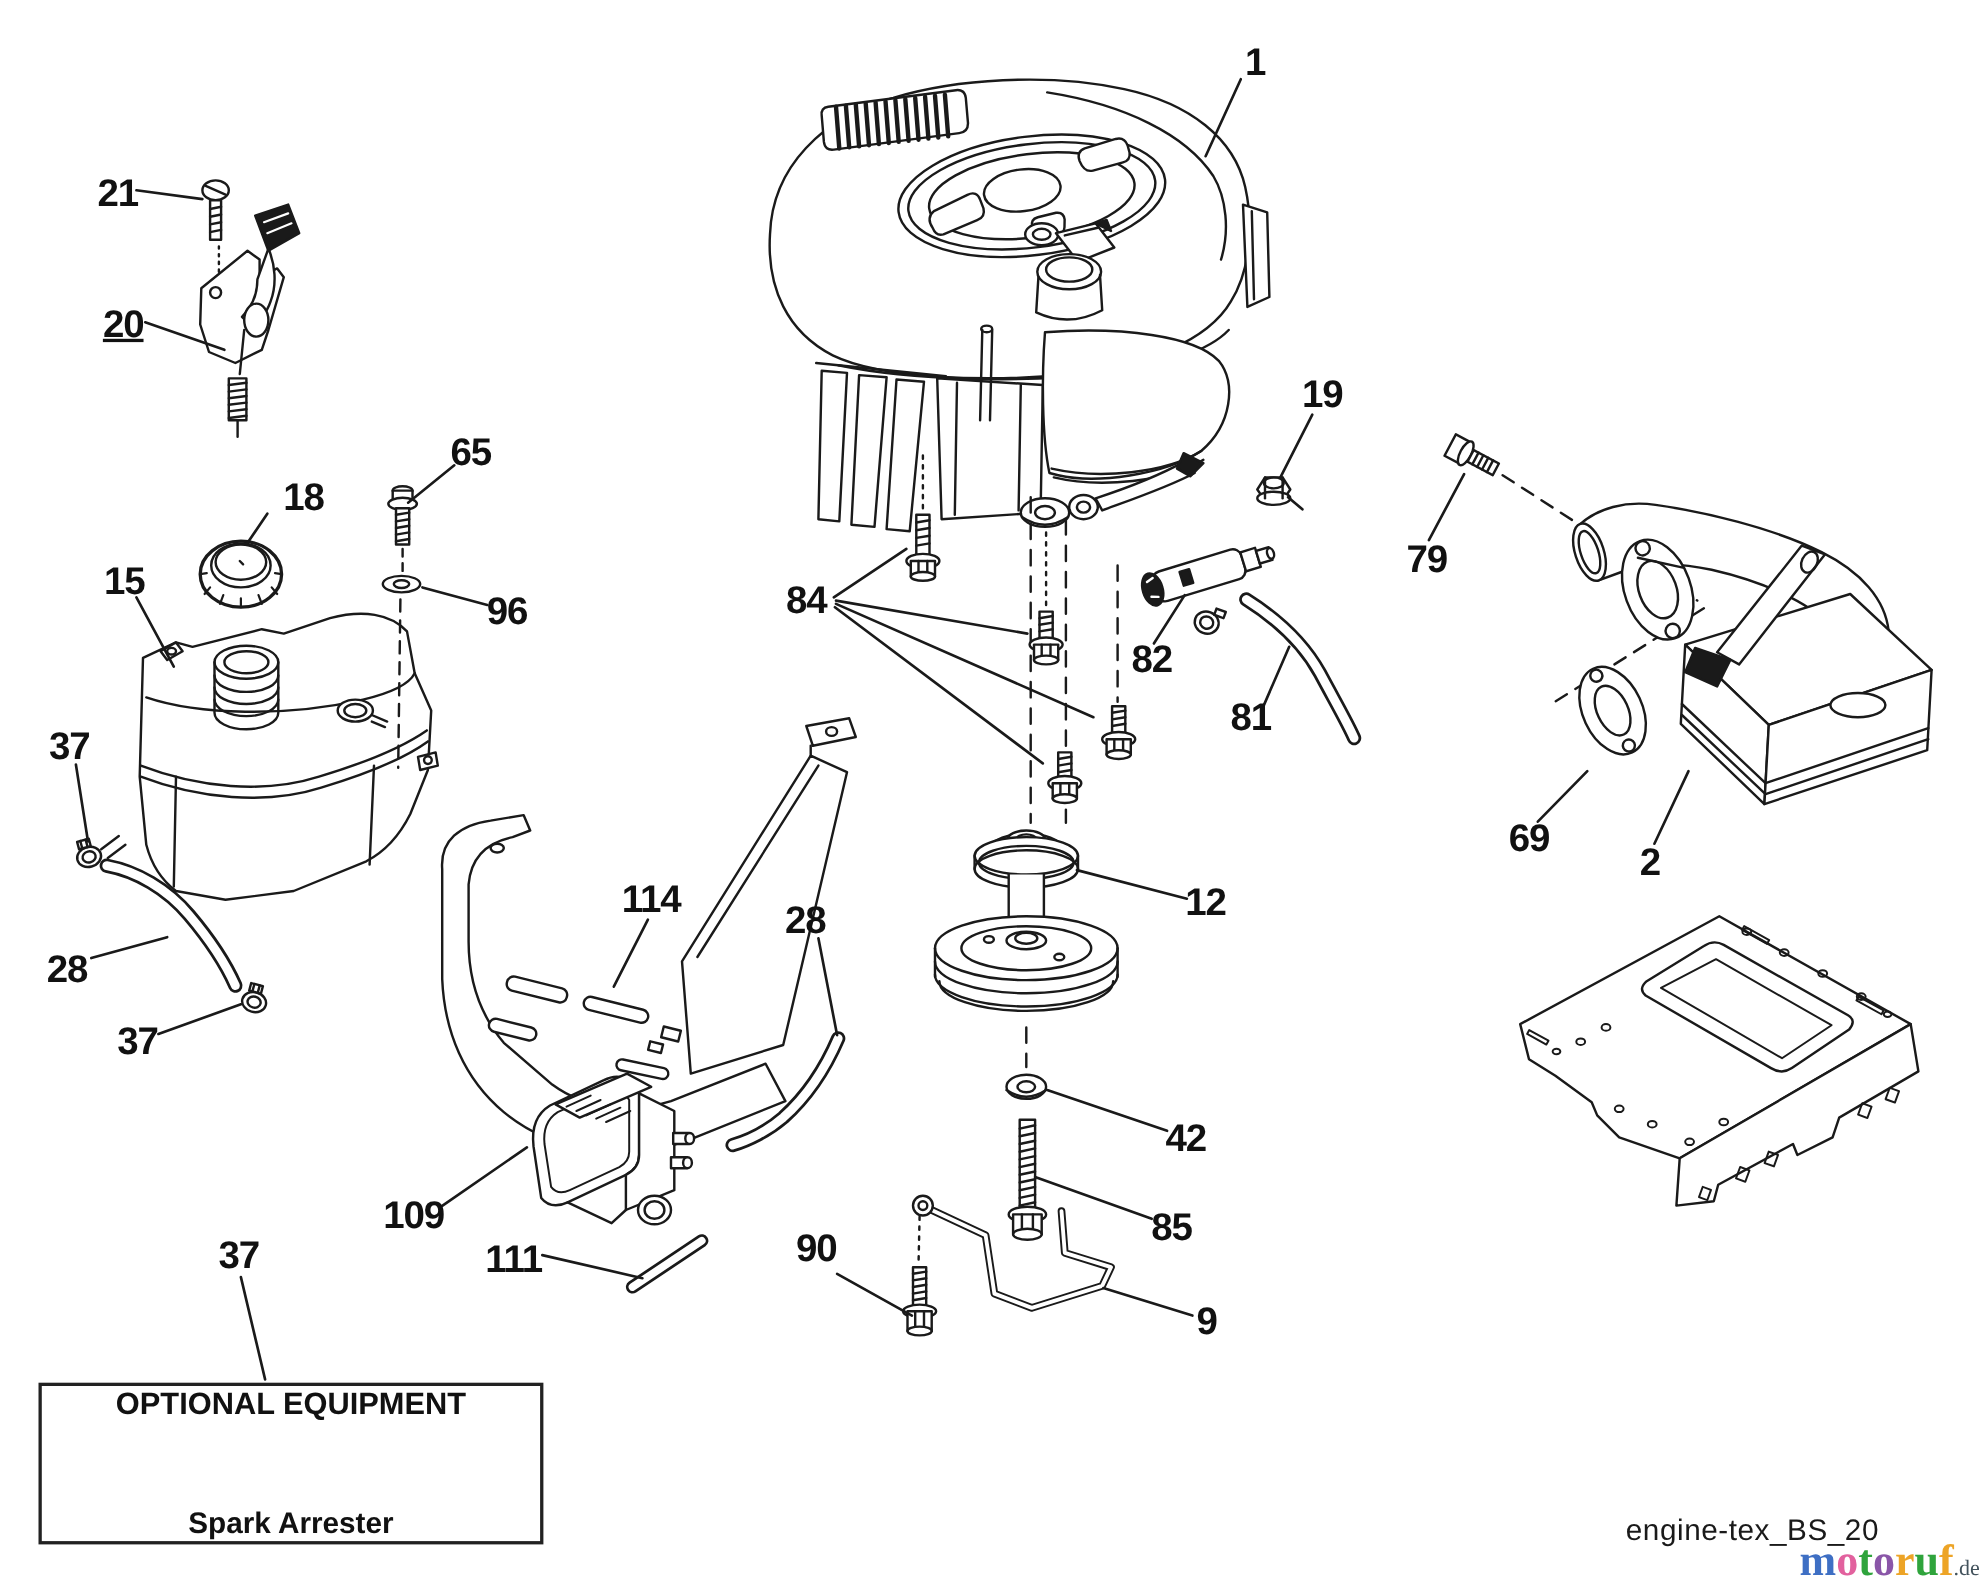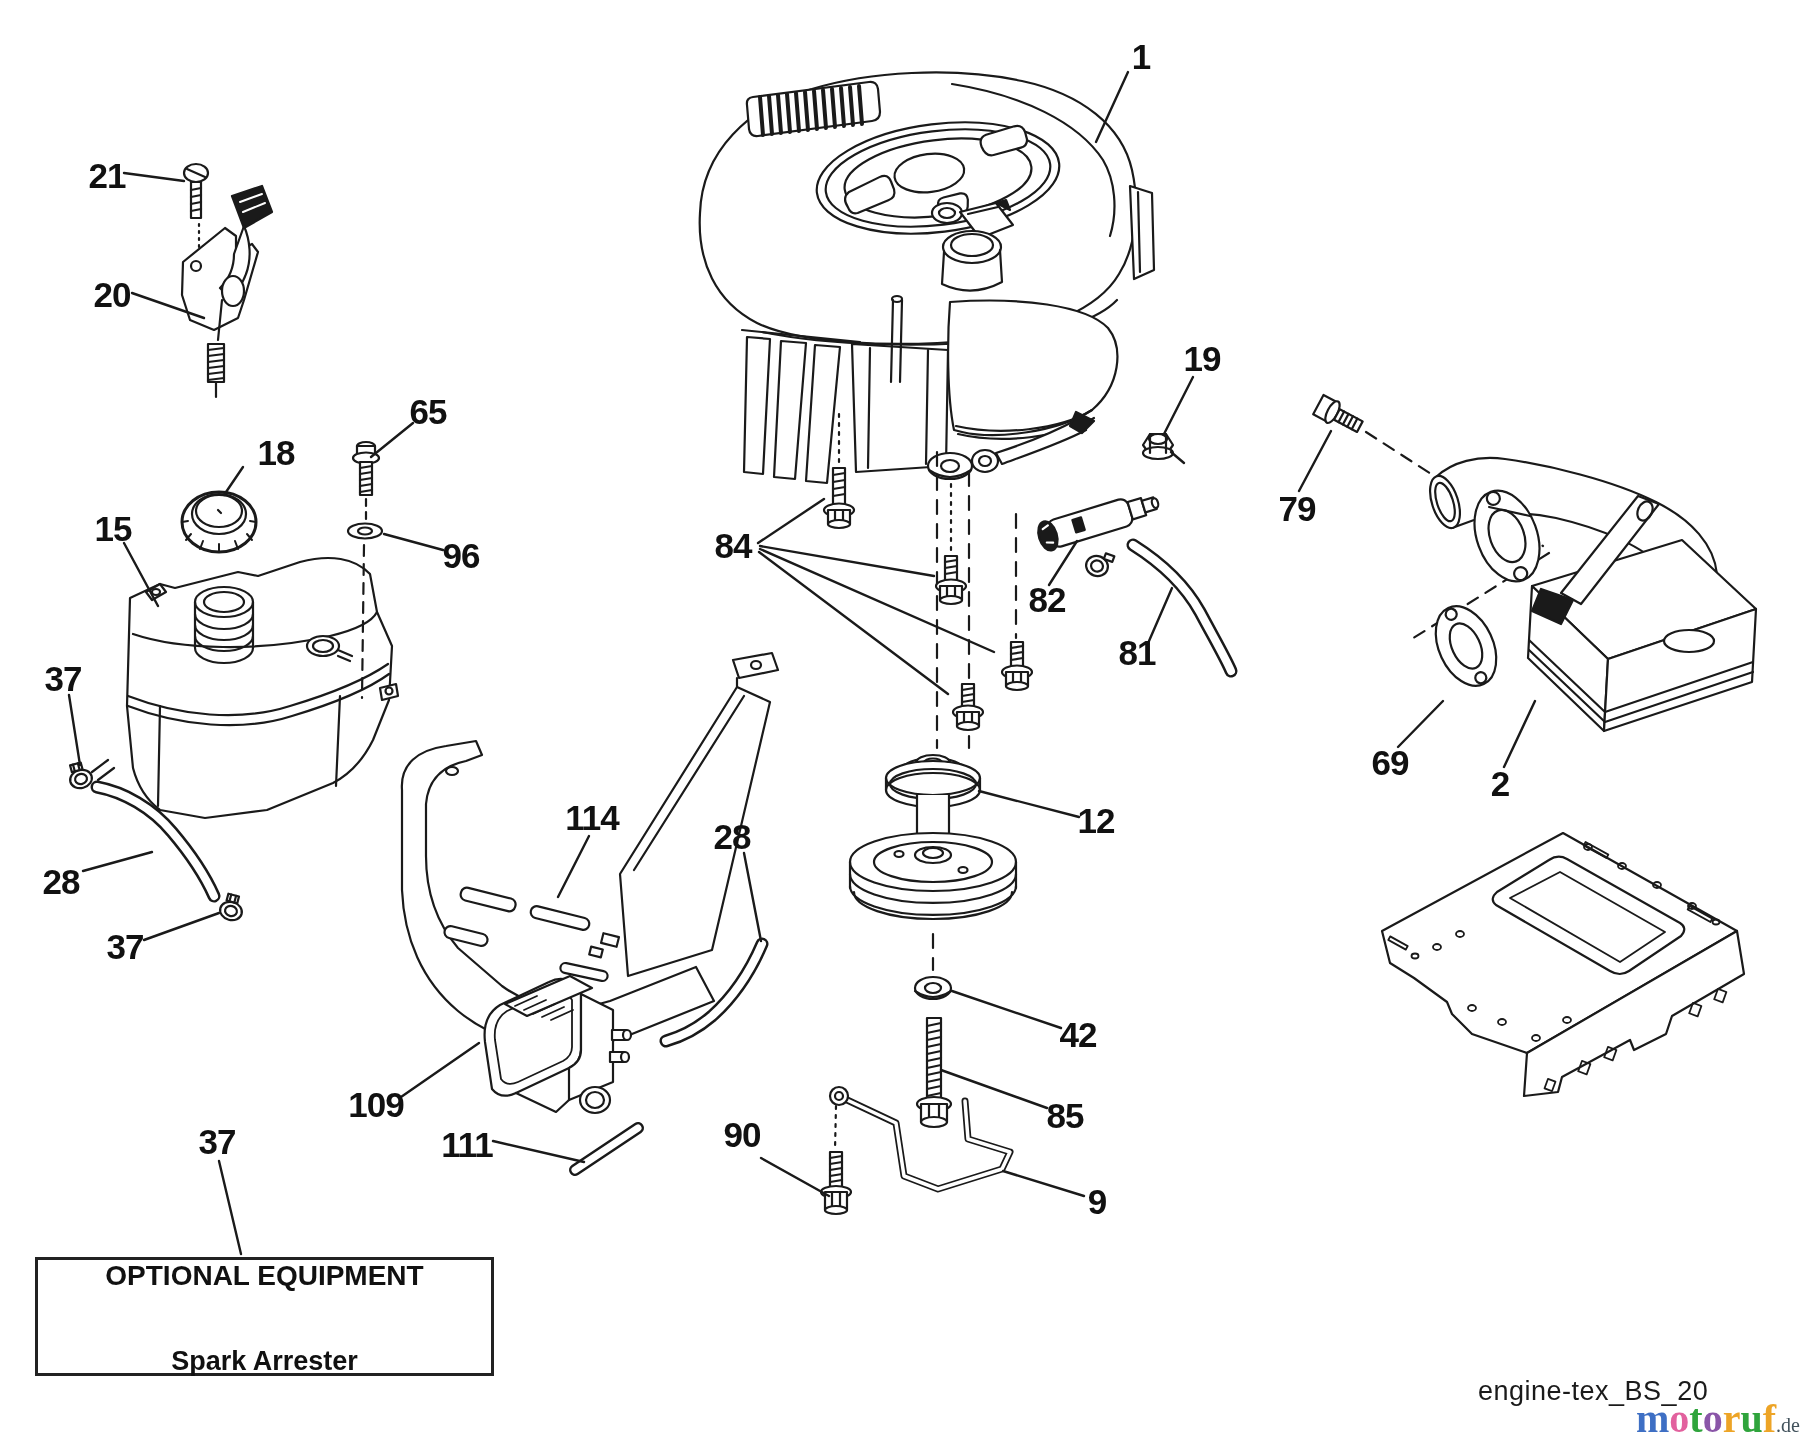--- a/index.html
+++ b/index.html
@@ -2,21 +2,21 @@
 <html><head>
 <meta charset="utf-8">
 <style>
   html,body{margin:0;padding:0;background:#fff;}
   .stage{position:relative;width:1800px;height:1448px;background:#fff;overflow:hidden;
          font-family:"Liberation Sans",sans-serif;}
   svg.art{position:absolute;left:0;top:0;}
   #label-layer{position:absolute;left:0;top:0;width:100%;height:100%;pointer-events:none;}
   .part-label{position:absolute;transform:translate(-50%,-50%);
       font:700 35px "Liberation Sans",sans-serif;color:#111;letter-spacing:-1px;white-space:nowrap;}
-  .opt-box{position:absolute;left:35px;top:1257px;width:459px;height:119px;
+  .opt-box{position:absolute;left:35px;top:1257px;width:459px;height:147px;
       border:3px solid #222;background:#fff;box-sizing:border-box;
       display:flex;flex-direction:column;align-items:center;justify-content:space-between;gap:26px;}
   .opt-box .l1{font:700 28px "Liberation Sans",sans-serif;color:#111;letter-spacing:0;}
   .opt-box .l2{font:700 27px "Liberation Sans",sans-serif;color:#111;margin-top:28px;}
   .footer-code{position:absolute;left:1478px;top:1376px;font:400 27px "Liberation Sans",sans-serif;
       color:#1a1a1a;letter-spacing:0.5px;}
   .watermark{position:absolute;left:1636px;top:1399px;font:700 40px "Liberation Serif",serif;
       letter-spacing:0;line-height:1;white-space:nowrap;}
   .watermark .suffix{font:400 20px "Liberation Serif",serif;color:#42525c;}
 </style>
@@ -517,21 +517,21 @@
     <line x1="761" y1="1158" x2="829" y2="1196"></line>
     <line x1="1084" y1="1196" x2="1003" y2="1171"></line>
     <line x1="219" y1="1161" x2="241" y2="1254"></line>
   </g>
 </g>
 </svg>
 
 <div id="label-layer">
       <div class="part-label" style="left: 1141px; top: 57px;">1</div>
       <div class="part-label" style="left: 107px; top: 176px;">21</div>
-      <div class="part-label" style="left: 112px; top: 295px;">20</div>
+      <div class="part-label" style="left: 112px; top: 295px; text-decoration: underline;">20</div>
       <div class="part-label" style="left: 428px; top: 412px;">65</div>
       <div class="part-label" style="left: 248px; top: 453px; margin-left: 28px;">18</div>
       <div class="part-label" style="left: 113px; top: 529px;">15</div>
       <div class="part-label" style="left: 461px; top: 556px;">96</div>
       <div class="part-label" style="left: 63px; top: 679px;">37</div>
       <div class="part-label" style="left: 61px; top: 882px;">28</div>
       <div class="part-label" style="left: 125px; top: 947px;">37</div>
       <div class="part-label" style="left: 733px; top: 546px;">84</div>
       <div class="part-label" style="left: 1202px; top: 359px;">19</div>
       <div class="part-label" style="left: 1047px; top: 600px;">82</div>

